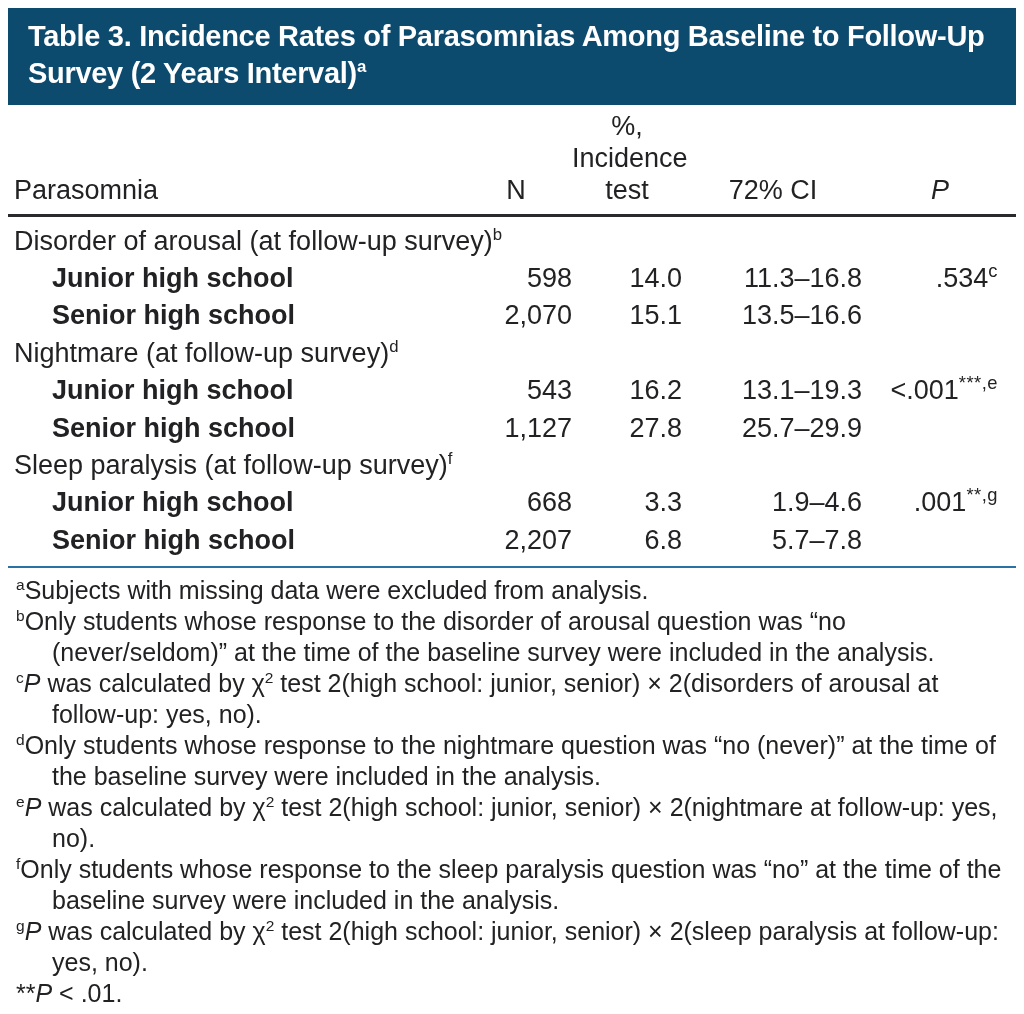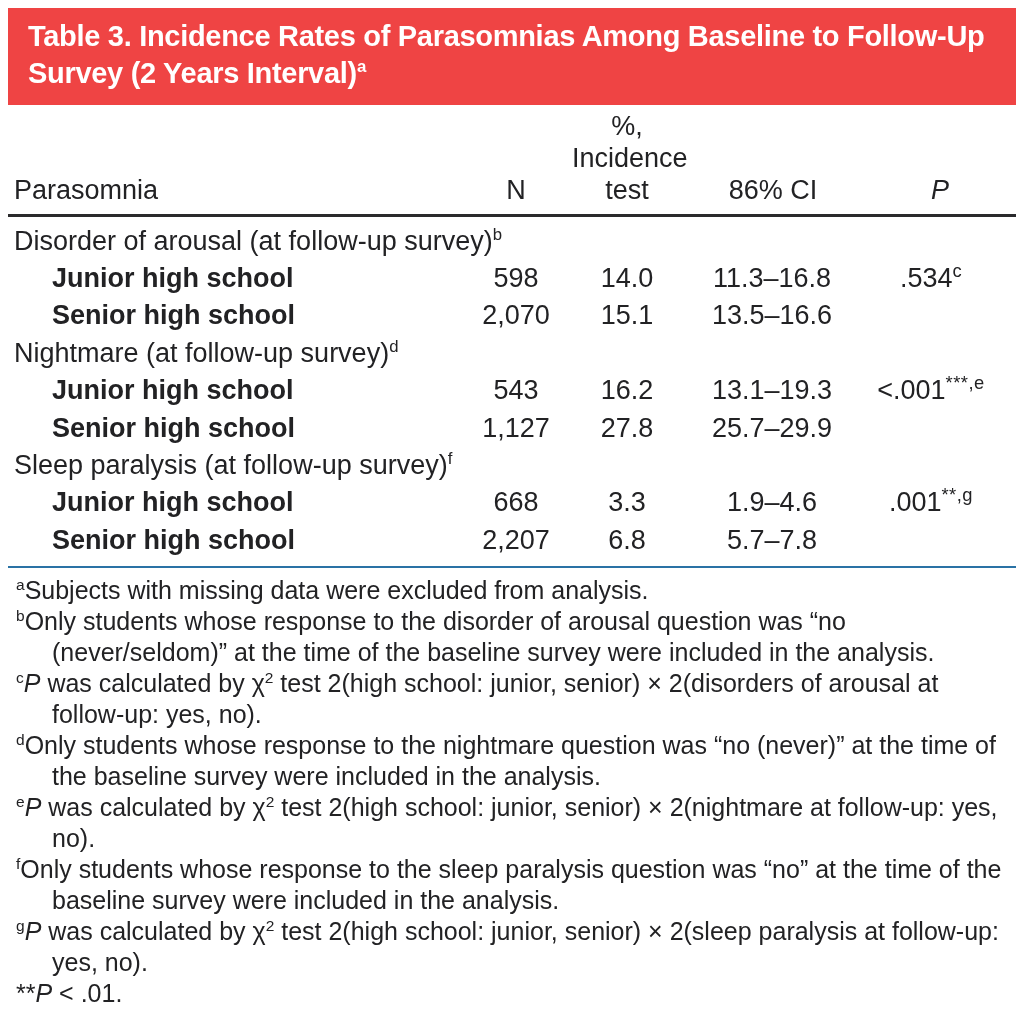--- a/index.html
+++ b/index.html
@@ -6,21 +6,21 @@
   html, body { background: #ffffff; }
   body {
     width: 1024px;
     height: 1014px;
     padding: 8px 8px 0 8px;
     font-family: "Liberation Sans", sans-serif;
     color: #1d1d1f;
     overflow: hidden;
   }
   .banner {
-    background: #ef4444;
+    background: #0c4a6e;
     color: #ffffff;
     padding: 10px 20px 14px 20px;
     min-height: 90px;
   }
   .title-line {
     font-weight: bold;
     font-size: 29px;
     line-height: 1.26;
     letter-spacing: -0.3px;
   }
@@ -49,21 +49,21 @@
   }
   th.h-label { text-align: left; padding-left: 6px; }
   th.h-num   { text-align: center; }
   th.h-p     { font-style: italic; }
   .h-stack div { text-align: center; }
 
   tbody td { padding: 2.5px 0; line-height: 1.2; }
   tbody tr:first-child td { padding-top: 8px; margin-left: 37px; }
   td.label  { text-align: left; padding-left: 6px; }
   tr.data td.label { padding-left: 44px; font-weight: bold; }
-  td.num { text-align: center; }
+  td.num { text-align: right; }
   td.p   { padding-right: 18px; }
   td.ci  { padding-right: 2px; }
   tbody sup { font-size: 62%; vertical-align: super; line-height: 0; }
   td.p sup  { font-size: 68%; letter-spacing: 0.5px; }
 
   .footnotes {
     border-top: 2px solid #2a72a5;
     margin-top: 7px;
     padding: 7px 4px 0 8px;
     font-size: 25px;
@@ -99,21 +99,21 @@
   </colgroup>
   <thead>
     <tr>
       <th class="h-label">Parasomnia</th>
       <th class="h-num">N</th>
       <th class="h-num h-stack">
         <div>%,</div>
         <div>Incidence</div>
         <div>test</div>
       </th>
-      <th class="h-num">86% CI</th>
+      <th class="h-num">72% CI</th>
       <th class="h-num h-p">P</th>
     </tr>
   </thead>
   <tbody id="table-body">
       <tr class="group">
         <td class="label" colspan="5">Disorder of arousal (at follow-up survey)<sup>b</sup></td>
       </tr>
       <tr class="data">
         <td class="label">Junior high school</td>
         <td class="num n">598</td>

